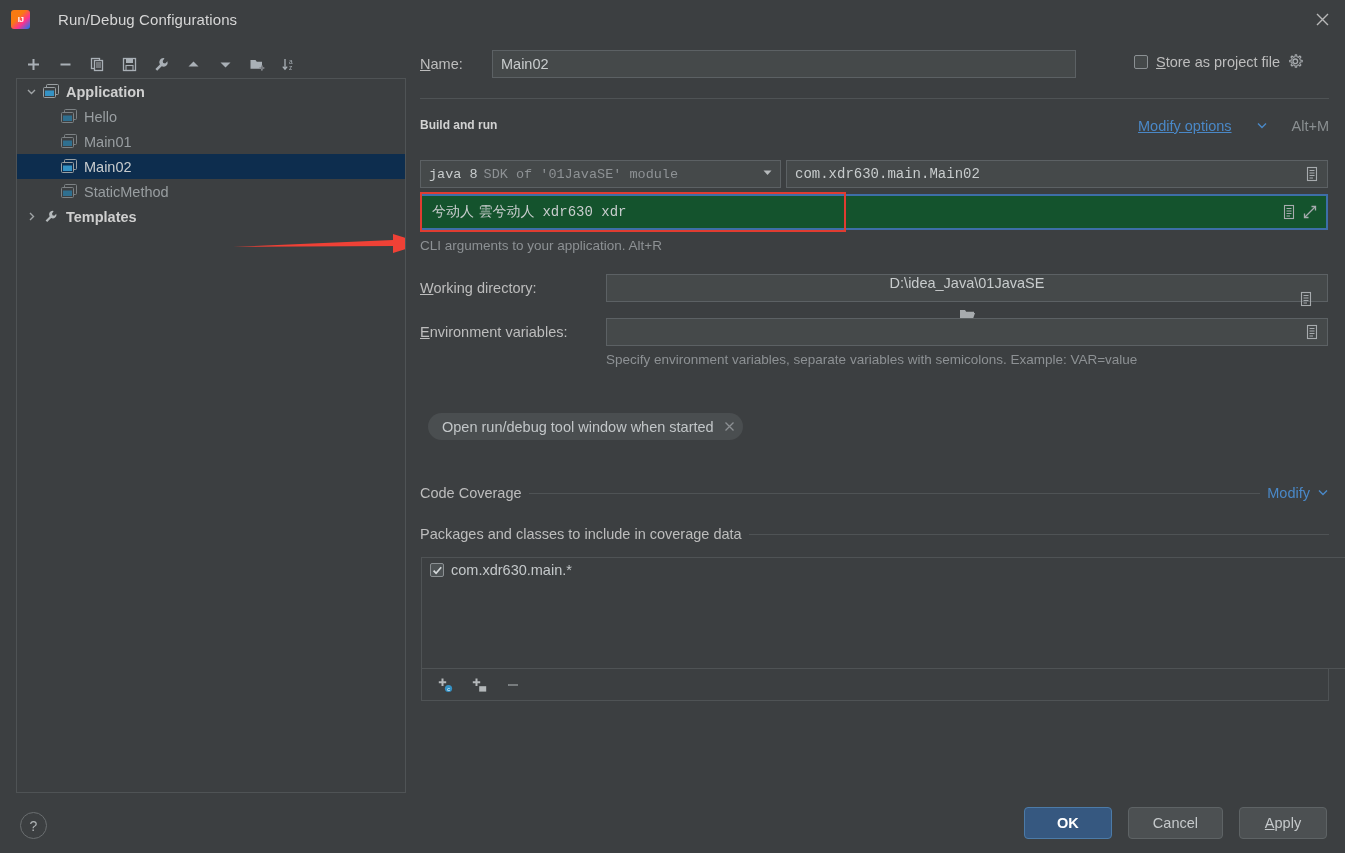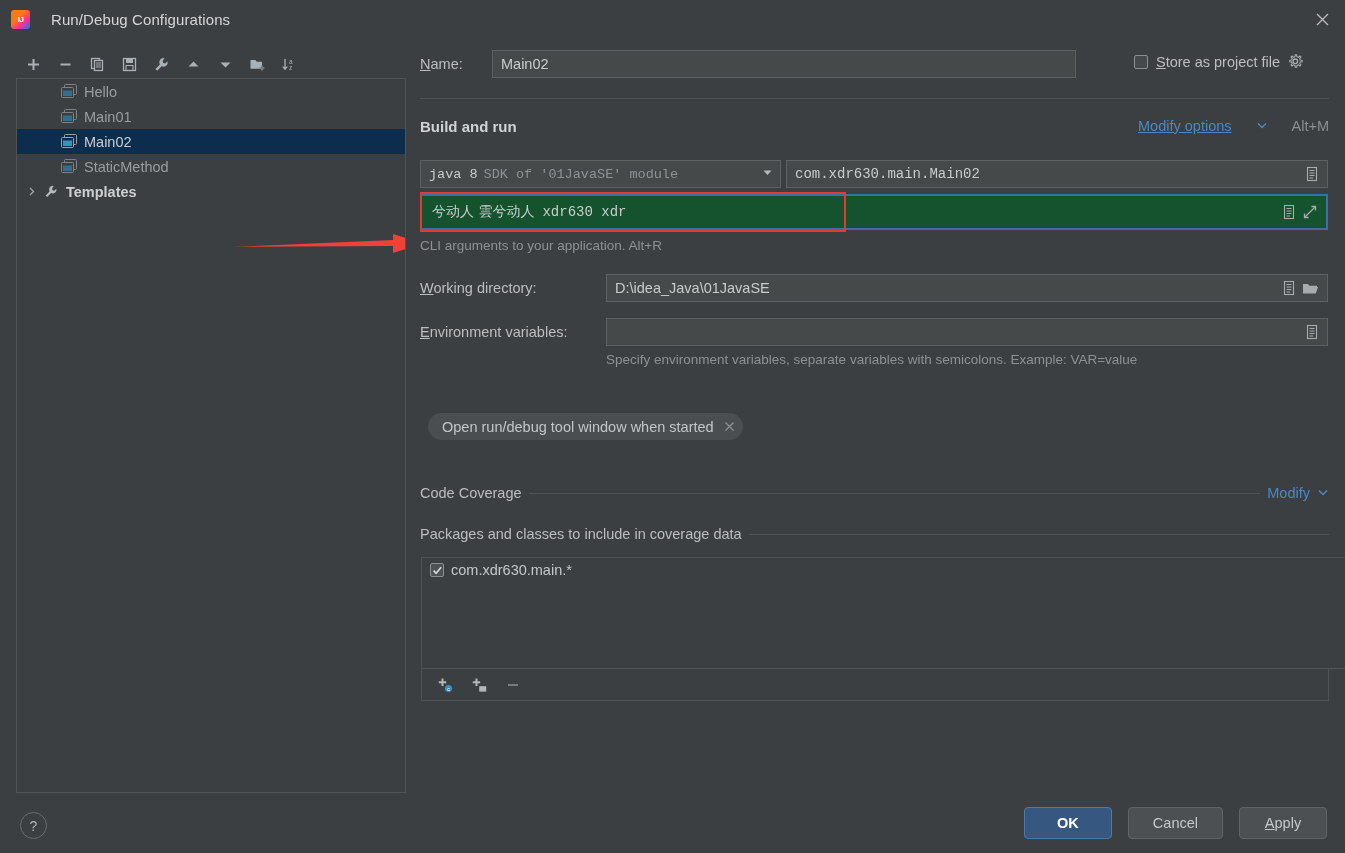--- a/index.html
+++ b/index.html
@@ -30,21 +30,21 @@
     position: relative; flex: none;
   }
   .title-icon::after {
     content: "IJ";
     position: absolute; left: 0; top: 0; right: 0; bottom: 0;
     color: #fff; font-size: 8px; font-weight: bold;
     display: flex; align-items: center; justify-content: center;
     letter-spacing: -0.5px;
   }
   .title-text {
-    margin-left: 21px; font-size: 15px; color: #d6d6d6;
+    margin-left: 28px; font-size: 15px; color: #d6d6d6;
     letter-spacing: 0.1px;
   }
   .close-btn {
     position: absolute; right: 0; top: 0; width: 46px; height: 38px;
     display: flex; align-items: center; justify-content: center;
     color: #b8b8b8; font-size: 17px; cursor: pointer;
   }
   .close-btn svg { display:block; }
 
   
@@ -113,21 +113,21 @@
     border: 1px solid #5c6164;
     height: 28px;
     color: #c8cccd;
     font-size: 14.5px;
     display: flex; align-items: center;
     padding: 0 8px;
     font-family: "Liberation Sans", sans-serif;
   }
 
   .section-title {
-    font-size: 15px; font-weight: bold; color: #d2d2d2;
+    font-size: 12px; font-weight: bold; color: #d2d2d2;
   }
   .link {
     color: #4a88c7; font-size: 14.5px; cursor: pointer;
   }
   .link u { text-decoration: underline; }
   .shortcut { color: #8a8f91; font-size: 14.5px; }
 
   .hint {
     font-size: 13.5px; color: #8d9194;
   }
@@ -299,20 +299,35 @@
         <svg width="17" height="17" viewBox="0 0 17 17">
           <path d="M4 3 V13 M1.8 10.6 L4 13.2 L6.2 10.6" stroke="#a9b0b6" stroke-width="1.3" fill="none"></path>
           <text x="8" y="7.5" font-size="6.5" fill="#a9b0b6" font-family="Liberation Sans">a</text>
           <text x="8" y="14" font-size="6.5" fill="#a9b0b6" font-family="Liberation Sans">z</text>
         </svg>
       </div>
     </div>
 
     <div class="tree-box">
 
+      <div class="tree-row group">
+        <span class="chevron">
+          <svg width="11" height="11" viewBox="0 0 11 11">
+              <path d="M2 4 L5.5 7.5 L9 4" stroke="#a0a4a6" stroke-width="1.4" fill="none"></path>
+            </svg>
+        </span>
+        <span class="tree-icon">
+          <svg width="17" height="15" viewBox="0 0 17 15">
+            <rect x="3.5" y="0.5" width="12" height="10" rx="1" stroke="#9aa0a3" stroke-width="1" fill="#3c3f41"></rect>
+            <rect x="0.5" y="3.5" width="12" height="10" rx="1" stroke="#9aa0a3" stroke-width="1" fill="#3c3f41"></rect>
+            <rect x="2" y="6.5" width="9" height="5.5" fill="#3592c4"></rect>
+          </svg>
+        </span>
+        <span class="tree-label">Application</span>
+      </div>
 
       <div class="tree-row leaf">
         <span class="tree-icon">
           <svg width="17" height="15" viewBox="0 0 17 15">
             <rect x="3.5" y="0.5" width="12" height="10" rx="1" stroke="#7d8285" stroke-width="1" fill="#3c3f41"></rect>
             <rect x="0.5" y="3.5" width="12" height="10" rx="1" stroke="#7d8285" stroke-width="1" fill="#3c3f41"></rect>
             <rect x="2" y="6.5" width="9" height="5.5" fill="#2f6f8f"></rect>
           </svg>
         </span>
         <span class="tree-label">Hello</span>
@@ -454,21 +469,21 @@
         </svg>
       </span>
     </div>
     <div class="args-red" style="left:4px; top:154px; width:426px; height:40px;"></div>
 
     <div class="hint" style="position:absolute; left:4px; top:200px;">CLI arguments to your application. Alt+R</div>
 
     <div class="lbl" style="position:absolute; left:4px; top:242px;">
       <u>W</u><span>orking directory:</span>
     </div>
-    <div class="txtfield" style="position:absolute; left:190px; top:236px; width:722px;">
+    <div class="txtfield" style="position:absolute; left:190px; top:236px; width:722px;flex-direction:column;">
       <span>D:\idea_Java\01JavaSE</span>
       <span class="field-icon" style="margin-left:auto; margin-right:6px;">
         <svg width="14" height="16" viewBox="0 0 14 16">
           <rect x="2.5" y="1.5" width="9" height="13" stroke="#a7abae" stroke-width="1.1" fill="none"></rect>
           <path d="M4.5 4.5 H9.5 M4.5 7 H9.5 M4.5 9.5 H9.5 M4.5 12 H8" stroke="#a7abae" stroke-width="1"></path>
         </svg>
       </span>
       <span class="field-icon">
         <svg width="17" height="15" viewBox="0 0 17 15">
           <path d="M1 3 h5 l1.2 1.7 h7.8 v1.3 h-14 z" fill="#a7abae"></path>

